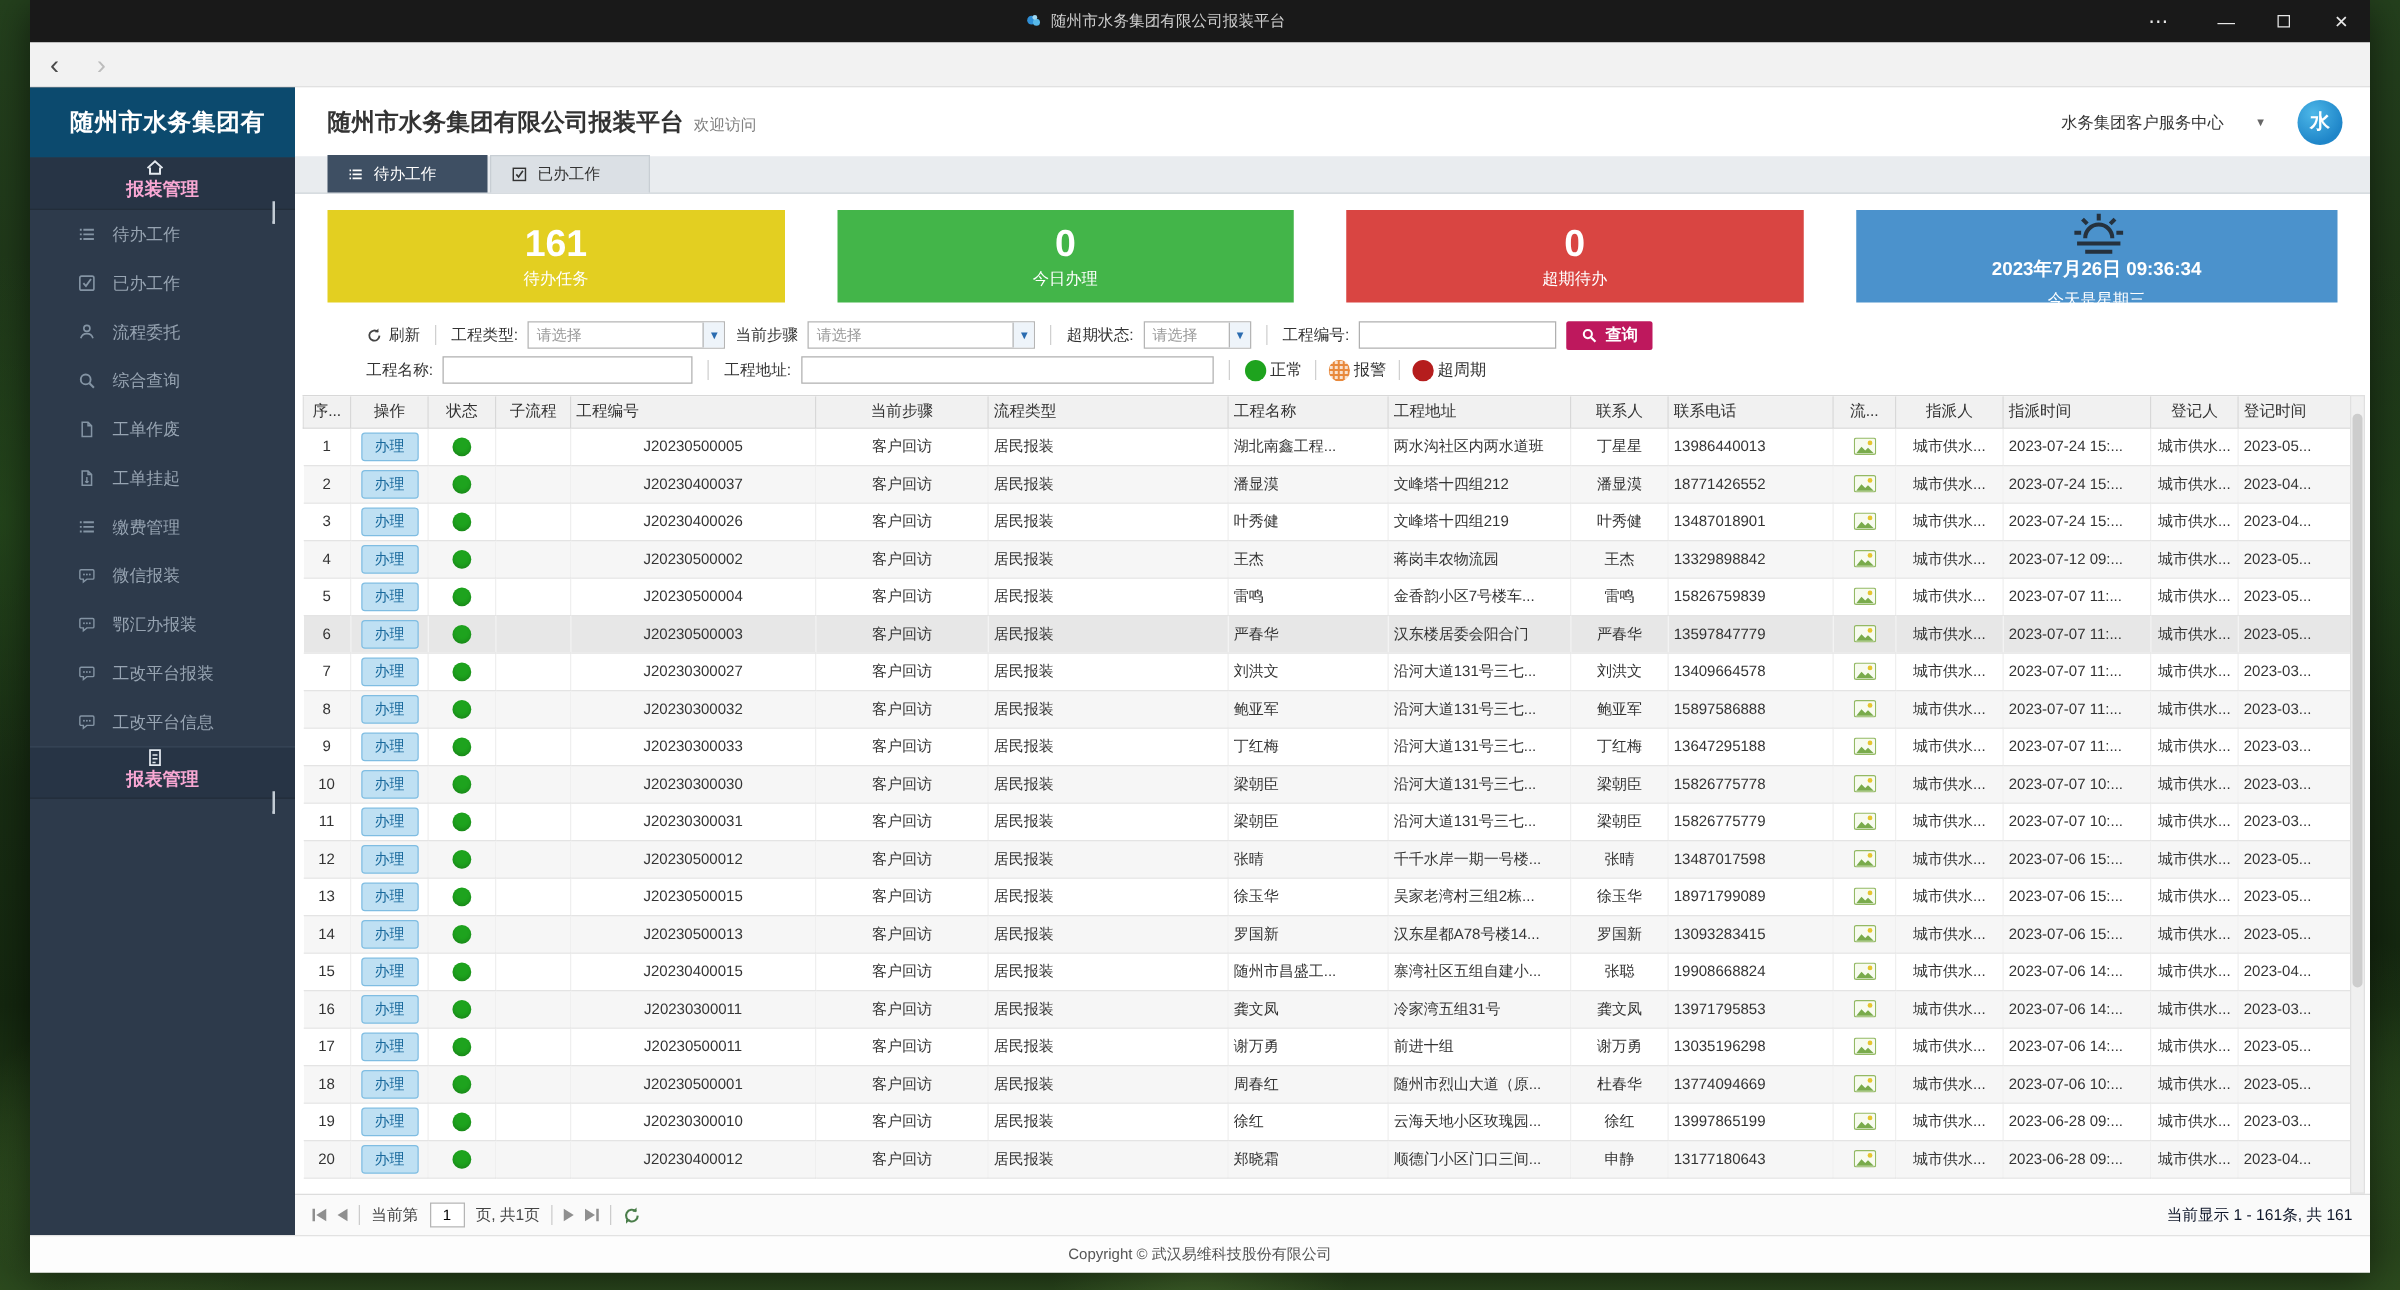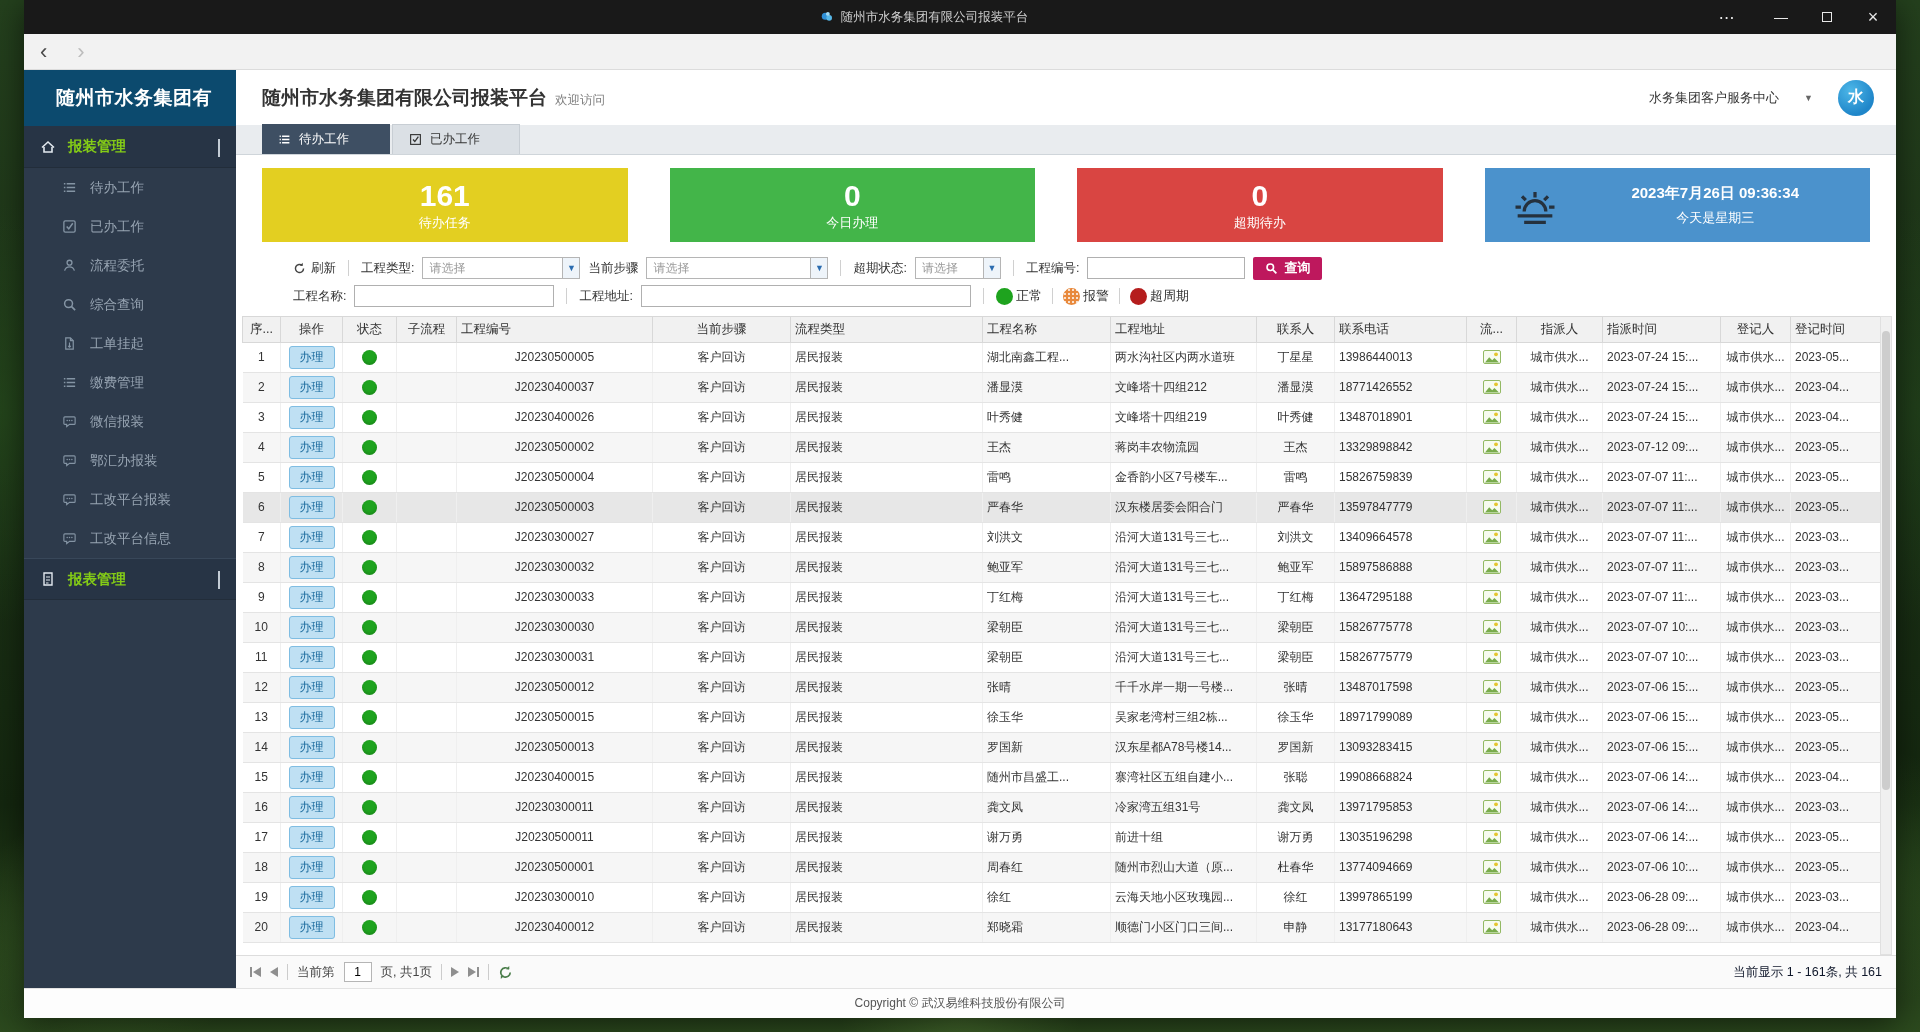--- a/index.html
+++ b/index.html
@@ -36,21 +36,21 @@
   .navstrip { height:36px; background:#f2f2f2; border-bottom:1px solid #dcdcdc; display:flex; align-items:center; padding-left:16px; gap:30px; flex:0 0 auto; }
   .nav-arrow { font-size:22px; line-height:1; color:#4a4a4a; cursor:pointer; }
   .nav-arrow.fwd { color:#bdbdbd; }
 
   
   .content { flex:1; display:flex; min-height:0; }
 
   
   .sidebar { width:212px; background:#2d3a4b; color:#9aa7b5; display:flex; flex-direction:column; flex:0 0 auto; }
   .logo { height:56px; background:#0c4a6e; color:#fff; font-size:19px; font-weight:bold; display:flex; align-items:center; padding-left:32px; letter-spacing:.5px; flex:0 0 auto; white-space:nowrap; overflow:hidden; }
-  .menu-section { height:42px; display:flex; align-items:center; padding:0 16px; background:#273445; color:#84cc16; font-size:14.5px; font-weight:bold; cursor:pointer; border-bottom:1px solid #222d3a; }
+  .menu-section { height:42px; display:flex; align-items:center; padding:0 16px; background:#273445; color:#f9a8d4; font-size:14.5px; font-weight:bold; cursor:pointer; border-bottom:1px solid #222d3a;flex-direction:column; }
   .menu-section .ms-icon { width:16px; height:16px; margin-right:12px; color:#e3e9ef; }
   .menu-section .chev { margin-left:auto; }
   .chev-down { width:8px; height:8px; border-right:2px solid #c3ccd5; border-bottom:2px solid #c3ccd5; transform:rotate(45deg); margin-top:-4px; }
   .chev-right { width:8px; height:8px; border-right:2px solid #c3ccd5; border-bottom:2px solid #c3ccd5; transform:rotate(-45deg); margin-left:auto; }
   .side-item { height:39px; display:flex; align-items:center; padding-left:38px; font-size:13.5px; color:#97a4b2; cursor:pointer; }
   .side-item .si-icon { width:15px; height:15px; margin-right:13px; color:#8494a4; flex:0 0 auto; }
   .side-item svg, .menu-section svg { width:100%; height:100%; display:block; }
 
   
   .main { flex:1; display:flex; flex-direction:column; min-width:0; background:#fff; }
@@ -68,21 +68,21 @@
   .tab .t-icon { width:13px; height:13px; }
   .tab.active { background:#3e4f63; color:#fff; }
   .tab.inactive { background:#dbe0e5; color:#333; border:1px solid #c8ced4; border-bottom:none; margin-left:2px; }
   .tab svg { width:100%; height:100%; display:block; }
 
   
   .cards { display:flex; gap:42px; padding:13px 26px 10px 26px; flex:0 0 auto; }
   .card { flex:1; height:74px; color:#fff; display:flex; flex-direction:column; align-items:center; justify-content:center; cursor:pointer; }
   .card .c-value { font-size:30px; font-weight:bold; line-height:1.1; }
   .card .c-label { font-size:13px; margin-top:2px; }
-  .card.datecard { flex-direction:row; padding:0 10px; }
+  .card.datecard { flex-direction:column; padding:0 10px; }
   .datecard .sun { width:52px; height:44px; margin:0 10px 0 14px; color:#25313d; flex:0 0 auto; }
   .datecard .sun svg { width:100%; height:100%; }
   .datecard .d-text { flex:1; text-align:center; }
   .datecard .d-line1 { font-size:15px; font-weight:bold; }
   .datecard .d-line2 { font-size:13px; margin-top:6px; }
 
   
   .filters { padding:2px 26px 6px 26px; font-size:12.5px; color:#333; flex:0 0 auto; }
   .f-row { display:flex; align-items:center; height:28px; gap:8px;margin-left:31px; }
   .f-sep { width:1px; height:16px; background:#d0d0d0; margin:0 4px; }
@@ -210,20 +210,29 @@
               <span>流程委托</span>
             </div>
             <div class="side-item">
               <span class="si-icon">
                 <svg viewBox="0 0 16 16">
                   <circle cx="7" cy="7" r="4.2" stroke="currentColor" stroke-width="1.6" fill="none"></circle>
                   <path d="M10.2 10.2L14 14" stroke="currentColor" stroke-width="1.8"></path>
                 </svg>
               </span>
               <span>综合查询</span>
+            </div>
+            <div class="side-item">
+              <span class="si-icon">
+                <svg viewBox="0 0 16 16">
+                  <path d="M4 2h5l3 3v9H4z" stroke="currentColor" stroke-width="1.3" fill="none"></path>
+                  <path d="M9 2v3h3" stroke="currentColor" stroke-width="1.3" fill="none"></path>
+                </svg>
+              </span>
+              <span>工单作废</span>
             </div>
             <div class="side-item">
               <span class="si-icon">
                 <svg viewBox="0 0 16 16">
                   <path d="M4 2h5l3 3v9H4z" stroke="currentColor" stroke-width="1.3" fill="none"></path>
                   <path d="M9 2v3h3" stroke="currentColor" stroke-width="1.3" fill="none"></path>
                   <path d="M8 7v5M8 12l-1.4-1.4M8 12l1.4-1.4" stroke="currentColor" stroke-width="1.2" fill="none"></path>
                 </svg>
               </span>
               <span>工单挂起</span>

